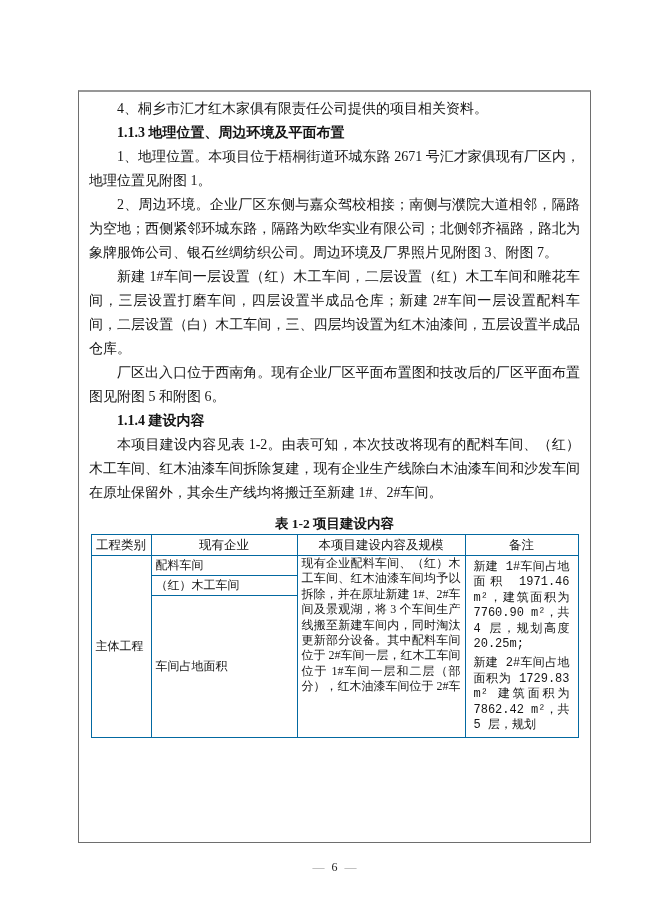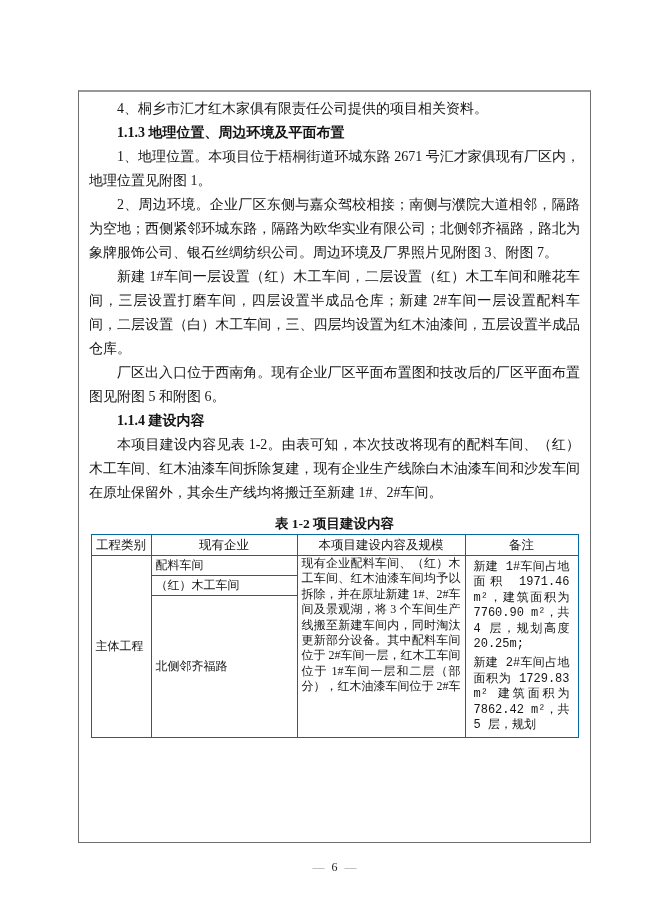--- a/index.html
+++ b/index.html
@@ -141,21 +141,21 @@
         <td class="cell-text" rowspan="3">现有企业配料车间、（红）木工车间、红木油漆车间均予以拆除，并在原址新建 1#、2#车间及景观湖，将 3 个车间生产线搬至新建车间内，同时淘汰更新部分设备。其中配料车间位于 2#车间一层，红木工车间位于 1#车间一层和二层（部分），红木油漆车间位于 2#车</td>
         <td class="cell-text" rowspan="3">
           <p>新建 1#车间占地面积 1971.46 m²，建筑面积为 7760.90 m²，共 4 层，规划高度 20.25m;</p>
           <p>新建 2#车间占地面积为 1729.83 m² 建筑面积为 7862.42 m²，共 5 层，规划</p>
         </td>
       </tr>
       <tr class="row-small">
         <td class="cell-center">（红）木工车间</td>
       </tr>
       <tr class="row-tall">
-        <td class="cell-center">北侧邻齐福路</td>
+        <td class="cell-center">车间占地面积</td>
       </tr>
     </tbody>
   </table>
 
 </div>
 
 <div class="page-footer">
   <span class="dash">—</span><span class="num">6</span><span class="dash">—</span>
 </div>
 

